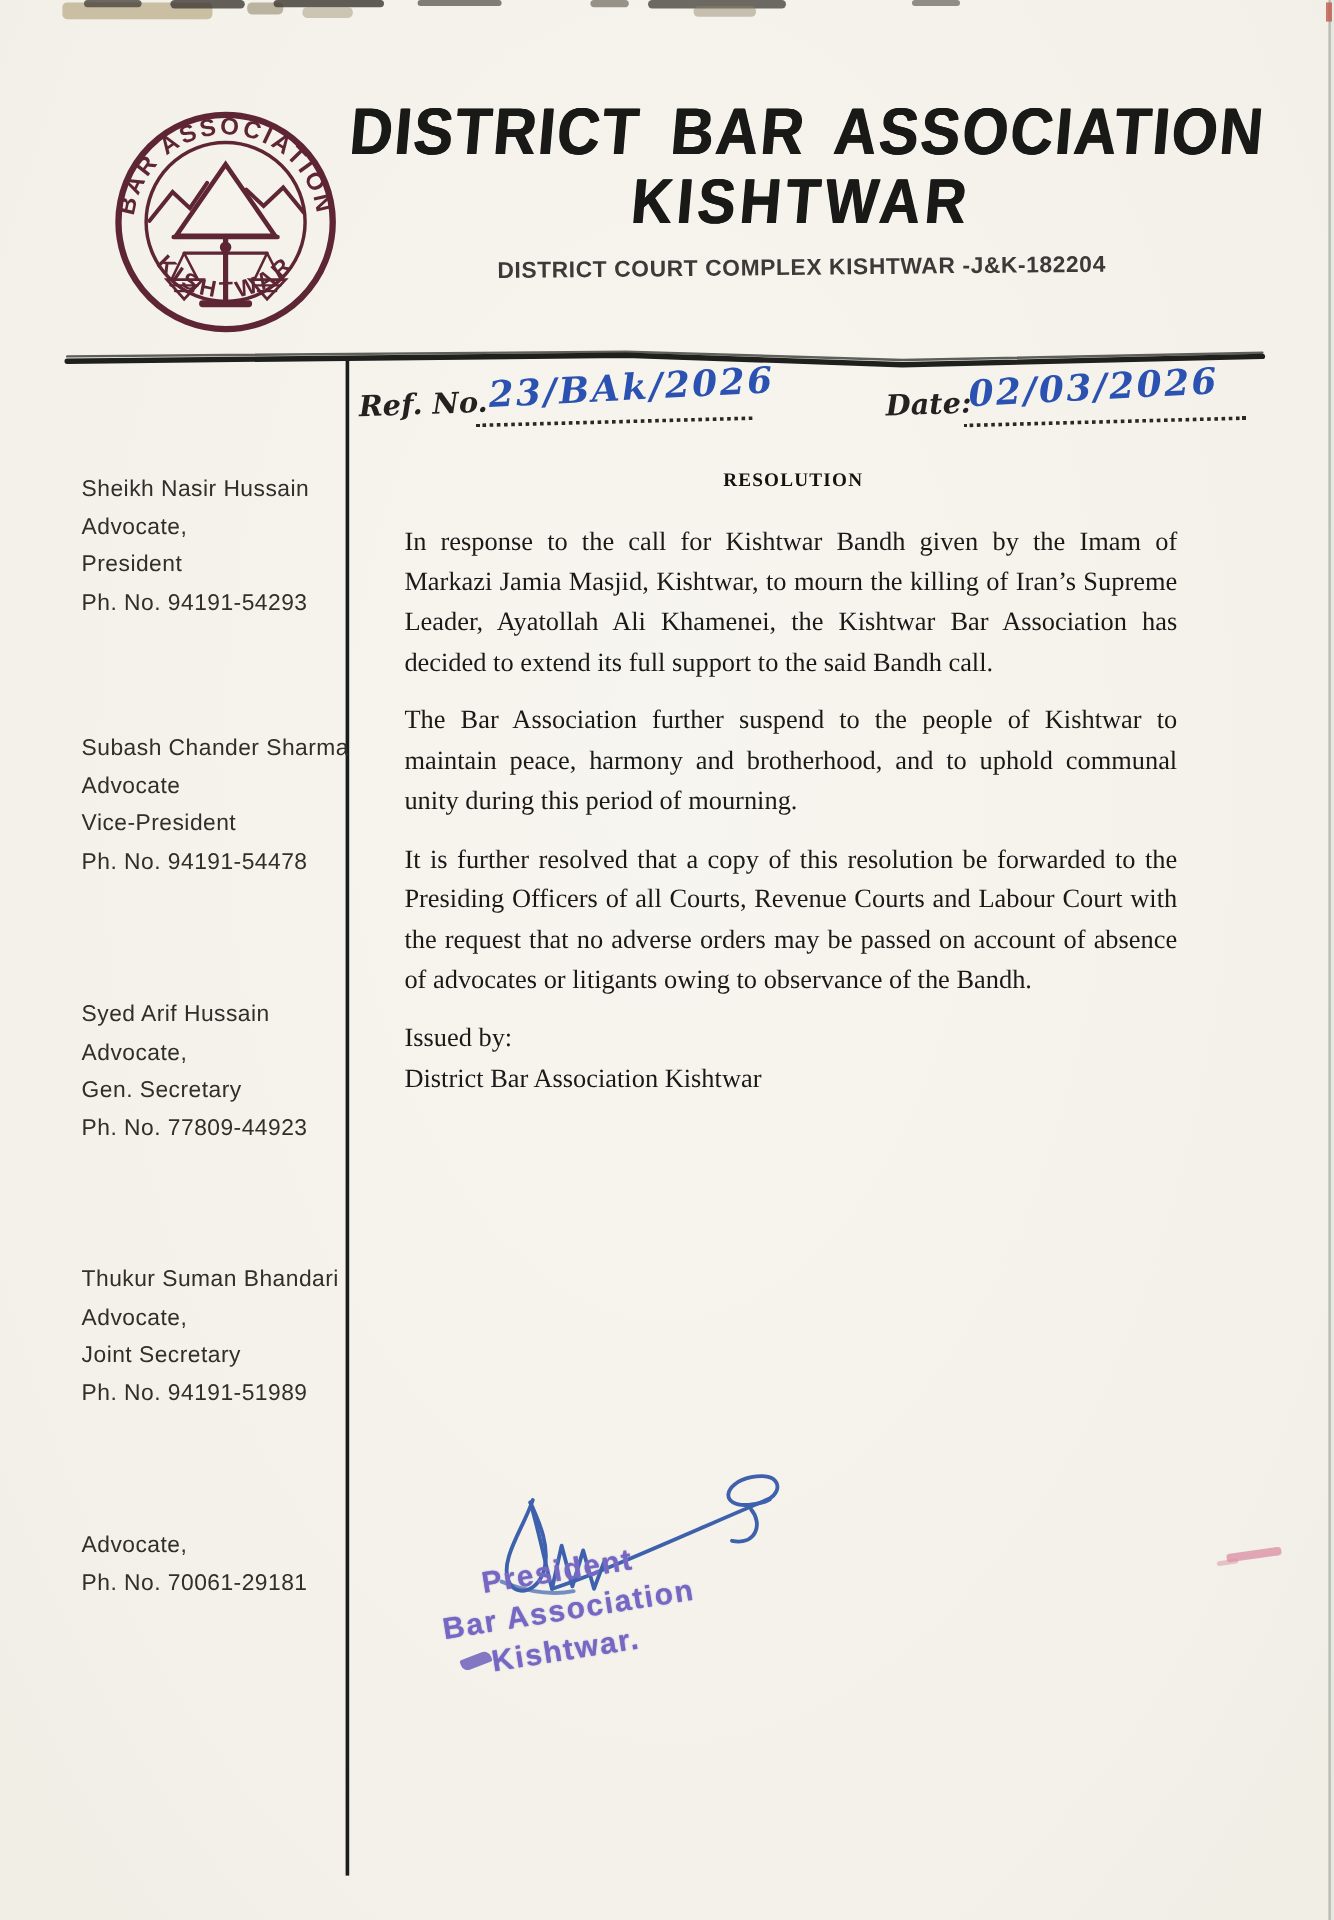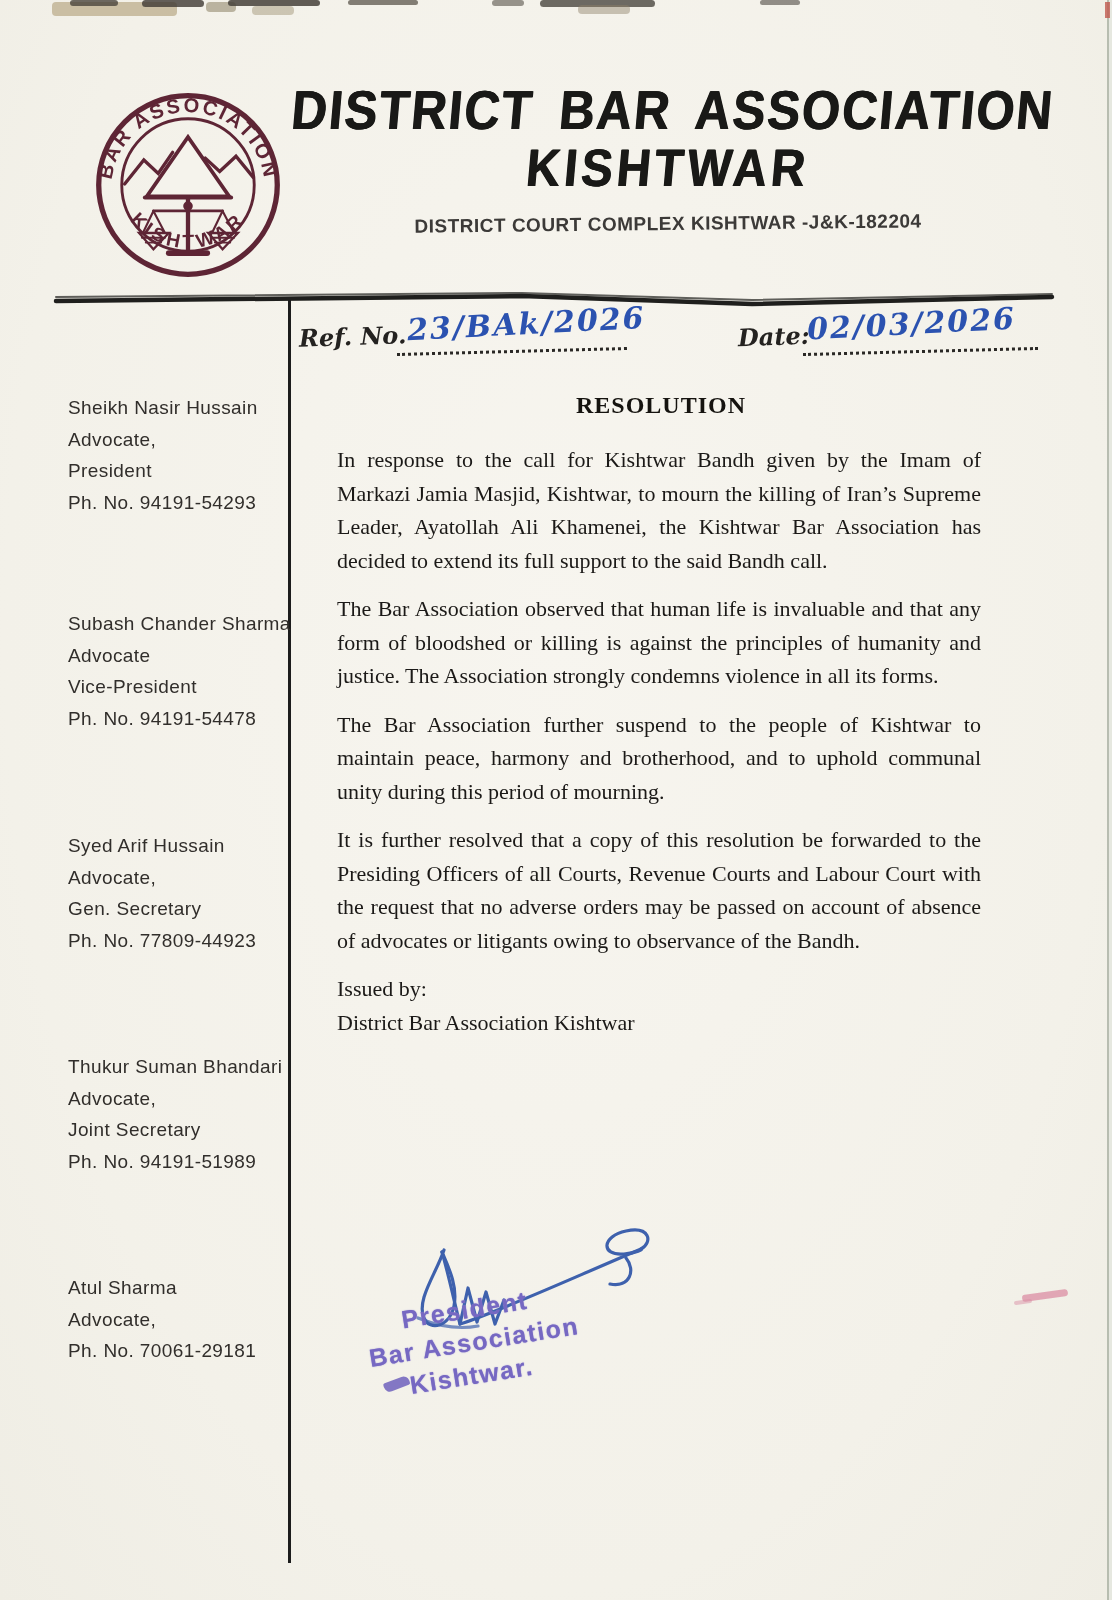--- a/index.html
+++ b/index.html
@@ -56,21 +56,21 @@
   .hand.ref{left:112px;}
   .hand.date{left:512px;}
   
   .sidebar{position:absolute;left:68px;top:300px;width:215px;}
   .member{position:absolute;left:0;width:230px;font-weight:normal;color:#312e2b;
           font-size:19px;line-height:31.5px;letter-spacing:0.4px;}
   .member div{white-space:nowrap;}
   
   .bodycol{position:absolute;left:337px;top:392px;width:648px;
            font-family:"Liberation Serif", serif;font-size:22px;color:#1b1917;}
-  .res-heading{text-align:center;font-weight:bold;font-size:24px;letter-spacing:1px;
+  .res-heading{text-align:center;font-weight:bold;font-size:16px;letter-spacing:1px;
                margin:0 0 24px 0;color:#15130f;}
   .para{margin:0 4px 15px 0;line-height:33.5px;text-align:justify;}
   .issued{margin-top:12px;line-height:34px;}
   .issued div{white-space:nowrap;}
   
   .signature{position:absolute;left:398px;top:1222px;width:280px;height:130px;pointer-events:none;}
   .stamp{
     position:absolute;left:362px;top:1292px;width:230px;
     transform:rotate(-9deg);
     color:#7668c2;font-weight:bold;font-size:25px;line-height:33px;
@@ -201,31 +201,29 @@
     </div>
 
     <div class="member" style="top:751px;">
       <div>Thukur Suman Bhandari</div>
       <div>Advocate,</div>
       <div>Joint Secretary</div>
       <div>Ph. No. 94191-51989</div>
     </div>
 
     <div class="member" style="top:972px;">
-      <div>Atul Sharma</div>
       <div>Advocate,</div>
       <div>Ph. No. 70061-29181</div>
     </div>
 
   </div>
 
   <div class="bodycol">
     <h1 class="res-heading">RESOLUTION</h1>
     <p class="para">In response to the call for Kishtwar Bandh given by the Imam of Markazi Jamia Masjid, Kishtwar, to mourn the killing of Iran’s Supreme Leader, Ayatollah Ali Khamenei, the Kishtwar Bar Association has decided to extend its full support to the said Bandh call.</p>
-    <p class="para">The Bar Association observed that human life is invaluable and that any form of bloodshed or killing is against the principles of humanity and justice. The Association strongly condemns violence in all its forms.</p>
     <p class="para">The Bar Association further suspend to the people of Kishtwar to maintain peace, harmony and brotherhood, and to uphold communal unity during this period of mourning.</p>
     <p class="para">It is further resolved that a copy of this resolution be forwarded to the Presiding Officers of all Courts, Revenue Courts and Labour Court with the request that no adverse orders may be passed on account of absence of advocates or litigants owing to observance of the Bandh.</p>
     <div class="issued">
       <div>Issued by:</div>
       <div>District Bar Association Kishtwar</div>
     </div>
   </div>
 
   <svg class="signature" viewBox="0 0 280 130">
     <g stroke="#2f55a8" stroke-width="3.2" fill="none" stroke-linecap="round" stroke-linejoin="round" opacity="0.92">

